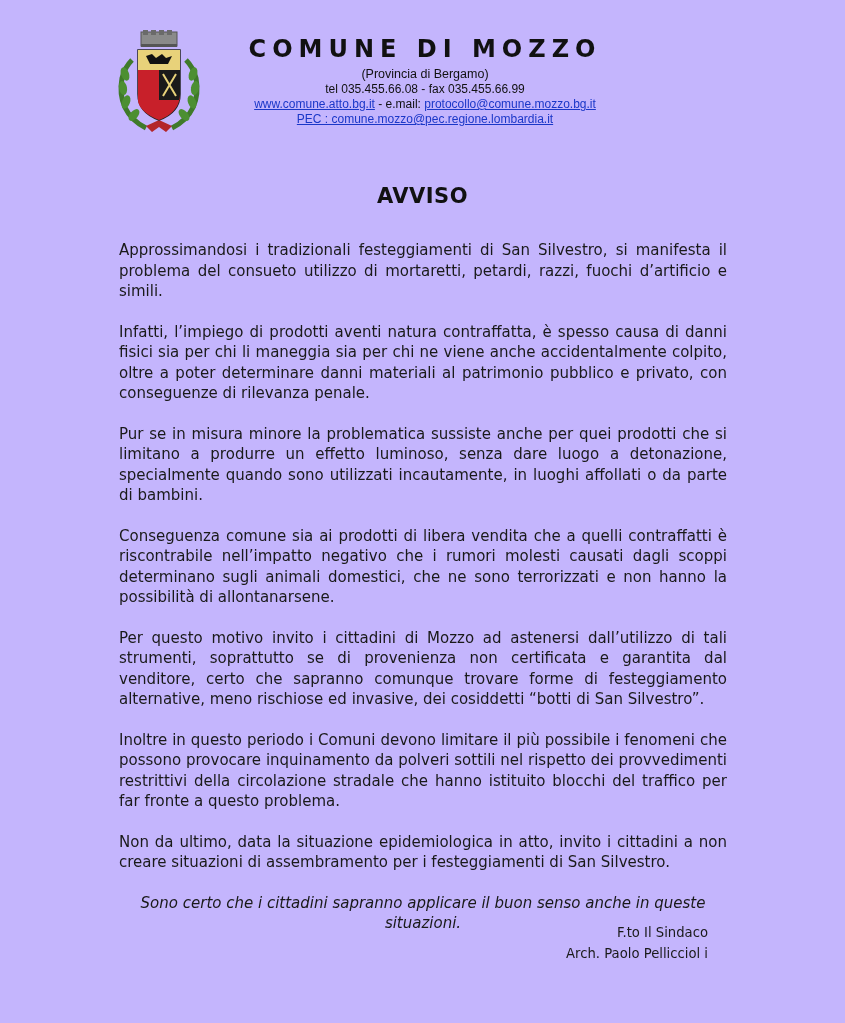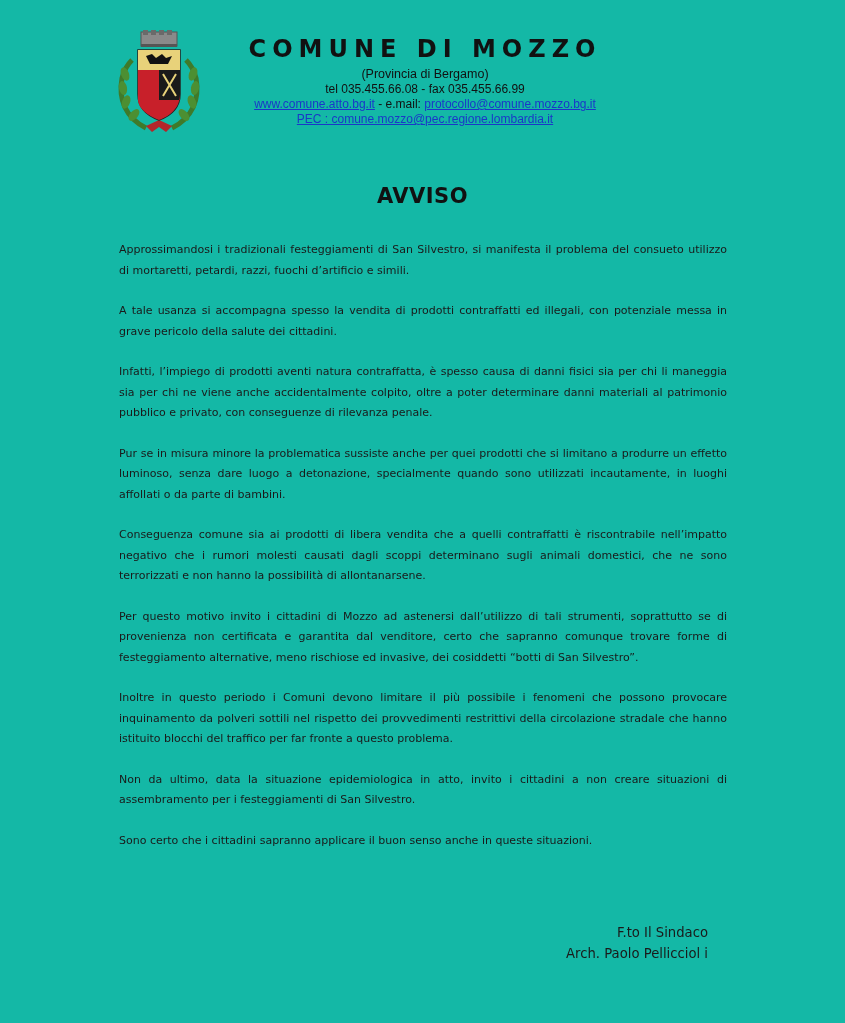--- a/index.html
+++ b/index.html
@@ -1,28 +1,28 @@
 <!DOCTYPE html>
 <html><head>
 <meta charset="utf-8">
 <style>
   html, body { margin: 0; padding: 0; background: #ffffff; }
   body { width: 845px; height: 1023px; position: relative; overflow: hidden; color: #1a1a1a; }
-  .page { position: absolute; left: 0; top: 0; width: 845px; height: 1023px; background: #14b8a6; }
+  .page { position: absolute; left: 0; top: 0; width: 845px; height: 1023px; background: #c4b5fd; }
   .crest { position: absolute; left: 116px; top: 30px; width: 86px; height: 104px; }
   .header { position: absolute; left: 215px; top: 34px; width: 420px; text-align: center; font-family: "Liberation Sans", "DejaVu Sans", sans-serif; }
   .town { font-family: "DejaVu Sans", "Liberation Sans", sans-serif; font-weight: bold; font-size: 24px; letter-spacing: 6px; color: #111; margin: 0; line-height: 30px; }
   .prov { font-size: 12.5px; color: #111; line-height: 15px; margin-top: 3px; }
   .office { font-size: 12.5px; font-weight: bold; color: #111; line-height: 15px; }
   .contact { font-size: 12px; color: #111; line-height: 15px; }
   .link { color: #1a37c8; text-decoration: underline; cursor: pointer; }
   .title { position: absolute; left: 0; width: 845px; top: 184px; text-align: center; font-family: "DejaVu Sans", "Liberation Sans", sans-serif; font-weight: bold; font-size: 21px; color: #111; letter-spacing: 0.5px; }
-  .body { position: absolute; left: 119px; top: 240px; width: 608px; font-family: "DejaVu Sans", "Liberation Sans", sans-serif; font-size: 11px; line-height: 20.5px; color: #1a1a1a; }
+  .body { position: absolute; left: 119px; top: 240px; width: 608px; font-family: "DejaVu Sans", "Liberation Sans", sans-serif; font-size: 15px; line-height: 20.5px; color: #1a1a1a; }
   .body p { margin: 0 0 20px 0; text-align: justify; }
-  .body p.left { text-align: left; }
+  .body p.left { text-align: center; font-style: italic; }
   .signature { position: absolute; left: 548px; top: 922px; width: 160px; text-align: right; font-family: "DejaVu Sans", "Liberation Sans", sans-serif; font-size: 13.2px; line-height: 21px; color: #1a1a1a; }
 </style>
 </head>
 <body>
 
 <div class="page">
 
   <svg class="crest" viewBox="0 0 86 104">
 
     <path d="M30 98 C10 88 2 70 6 48 C8 40 12 34 16 30" fill="none" stroke="#3f7a2a" stroke-width="5"></path>
@@ -67,21 +67,20 @@
     </div>
     <div class="contact">
       <span class="link">PEC : comune.mozzo@pec.regione.lombardia.it</span>
     </div>
   </div>
 
   <div class="title">AVVISO</div>
 
   <div class="body">
     <p>Approssimandosi i tradizionali festeggiamenti di San Silvestro, si manifesta il problema del consueto utilizzo di mortaretti, petardi, razzi, fuochi d’artificio e simili.</p>
-    <p>A tale usanza si accompagna spesso la vendita di prodotti contraffatti ed illegali, con potenziale messa in grave pericolo della salute dei cittadini.</p>
     <p>Infatti, l’impiego di prodotti aventi natura contraffatta, è spesso causa di danni fisici sia per chi li maneggia sia per chi ne viene anche accidentalmente colpito, oltre a poter determinare danni materiali al patrimonio pubblico e privato, con conseguenze di rilevanza penale.</p>
     <p>Pur se in misura minore la problematica sussiste anche per quei prodotti che si limitano a produrre un effetto luminoso, senza dare luogo a detonazione, specialmente quando sono utilizzati incautamente, in luoghi affollati o da parte di bambini.</p>
     <p>Conseguenza comune sia ai prodotti di libera vendita che a quelli contraffatti è riscontrabile nell’impatto negativo che i rumori molesti causati dagli scoppi determinano sugli animali domestici, che ne sono terrorizzati e non hanno la possibilità di allontanarsene.</p>
     <p>Per questo motivo invito i cittadini di Mozzo ad astenersi dall’utilizzo di tali strumenti, soprattutto se di provenienza non certificata e garantita dal venditore, certo che sapranno comunque trovare forme di festeggiamento alternative, meno rischiose ed invasive, dei cosiddetti “botti di San Silvestro”.</p>
     <p>Inoltre in questo periodo i Comuni devono limitare il più possibile i fenomeni che possono provocare inquinamento da polveri sottili nel rispetto dei provvedimenti restrittivi della circolazione stradale che hanno istituito blocchi del traffico per far fronte a questo problema.</p>
     <p>Non da ultimo, data la situazione epidemiologica in atto, invito i cittadini a non creare situazioni di assembramento per i festeggiamenti di San Silvestro.</p>
     <p class="left">Sono certo che i cittadini sapranno applicare il buon senso anche in queste situazioni.</p>
   </div>
 
   <div class="signature">

